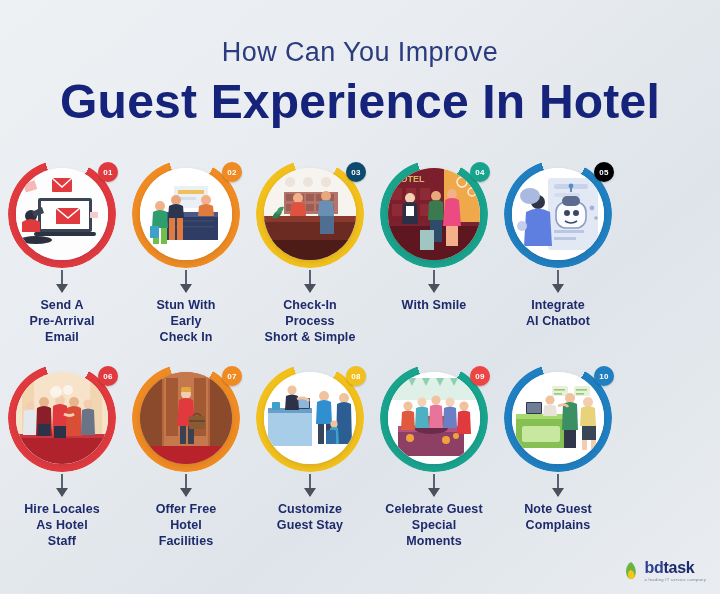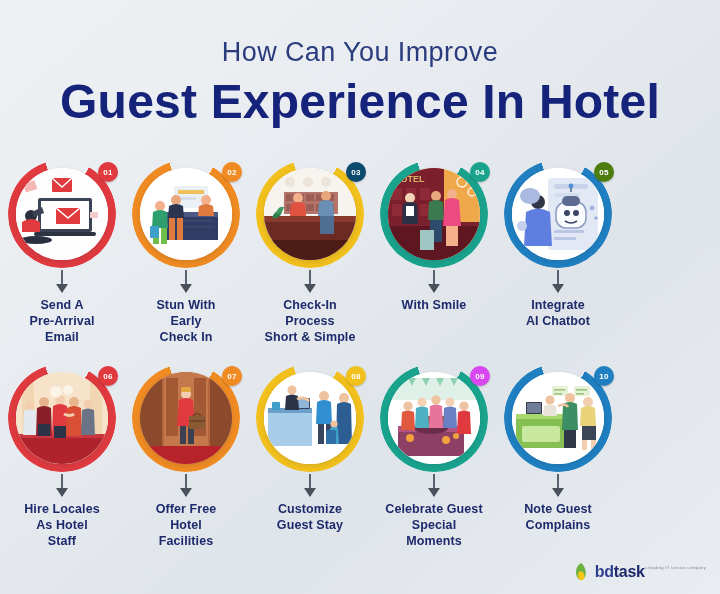--- a/index.html
+++ b/index.html
@@ -67,21 +67,21 @@
     margin-top:5px;text-align:center;color:#1d2a6b;
     font-size:12.5px;font-weight:bold;line-height:1.28;width:124px;
     letter-spacing:.1px;
   }
 
   
   .logo{
     position:absolute;right:14px;bottom:12px;display:flex;align-items:center;gap:4px;
   }
   .logo .leaf{width:17px;height:20px;position:relative;}
-  .logo .txt{display:flex;flex-direction:row;line-height:1;}
+  .logo .txt{display:flex;flex-direction:column;line-height:1;}
   .logo .bd{font-size:16px;font-weight:bold;color:#1d2a6b;letter-spacing:-.3px;}
   .logo .bd .b{color:#2f3f8f;}
   .logo .tag{font-size:4.2px;color:#7b8496;letter-spacing:.25px;margin-top:2px;}
 
   
   .sv{position:absolute;inset:0;width:100%;height:100%;}
 </style>
 </head>
 <body>
 
@@ -277,21 +277,21 @@
       <circle cx="26" cy="34" r="7" fill="#2f3547"></circle>
       <path d="M14 44 q12 -7 24 0 l2 34 h-28 z" fill="#5f7fe0"></path>
       <ellipse cx="18" cy="28" rx="10" ry="8" fill="#a9b9df"></ellipse>
       <circle cx="10" cy="58" r="5" fill="#c3cfec"></circle>
       <g fill="#9fb3e0">
                 <circle cx="80" cy="40" r="2.4"></circle>
                 <circle cx="84" cy="50" r="1.8"></circle>
               </g>
             </svg>
           </div>
-          <div class="badge" style="background:#4d7c0f">
+          <div class="badge" style="background:#000000">
             <span>05</span>
           </div>
         </div>
         <div class="arrow"></div>
         <div class="label">
           <div>Integrate</div>
           <div>AI Chatbot</div>
         </div>
       </div>
     </div>
@@ -441,21 +441,21 @@
               <path d="M56 36 q6 -3 12 0 l1 20 h-14 z" fill="#6a7fc4"></path>
       <circle cx="76" cy="34" r="4.6" fill="#f0c39e"></circle>
               <path d="M70 40 q6 -3 12 0 l1 22 h-14 z" fill="#e03a3f"></path>
       <g fill="#f2a23c">
                 <circle cx="22" cy="66" r="4"></circle>
                 <circle cx="58" cy="68" r="4"></circle>
                 <circle cx="68" cy="64" r="3"></circle>
               </g>
             </svg>
           </div>
-          <div class="badge" style="background:#d946ef">
+          <div class="badge" style="background:#ef4444">
             <span>09</span>
           </div>
         </div>
         <div class="arrow"></div>
         <div class="label">
           <div>Celebrate Guest</div>
           <div>Special</div>
           <div>Moments</div>
         </div>
       </div>

